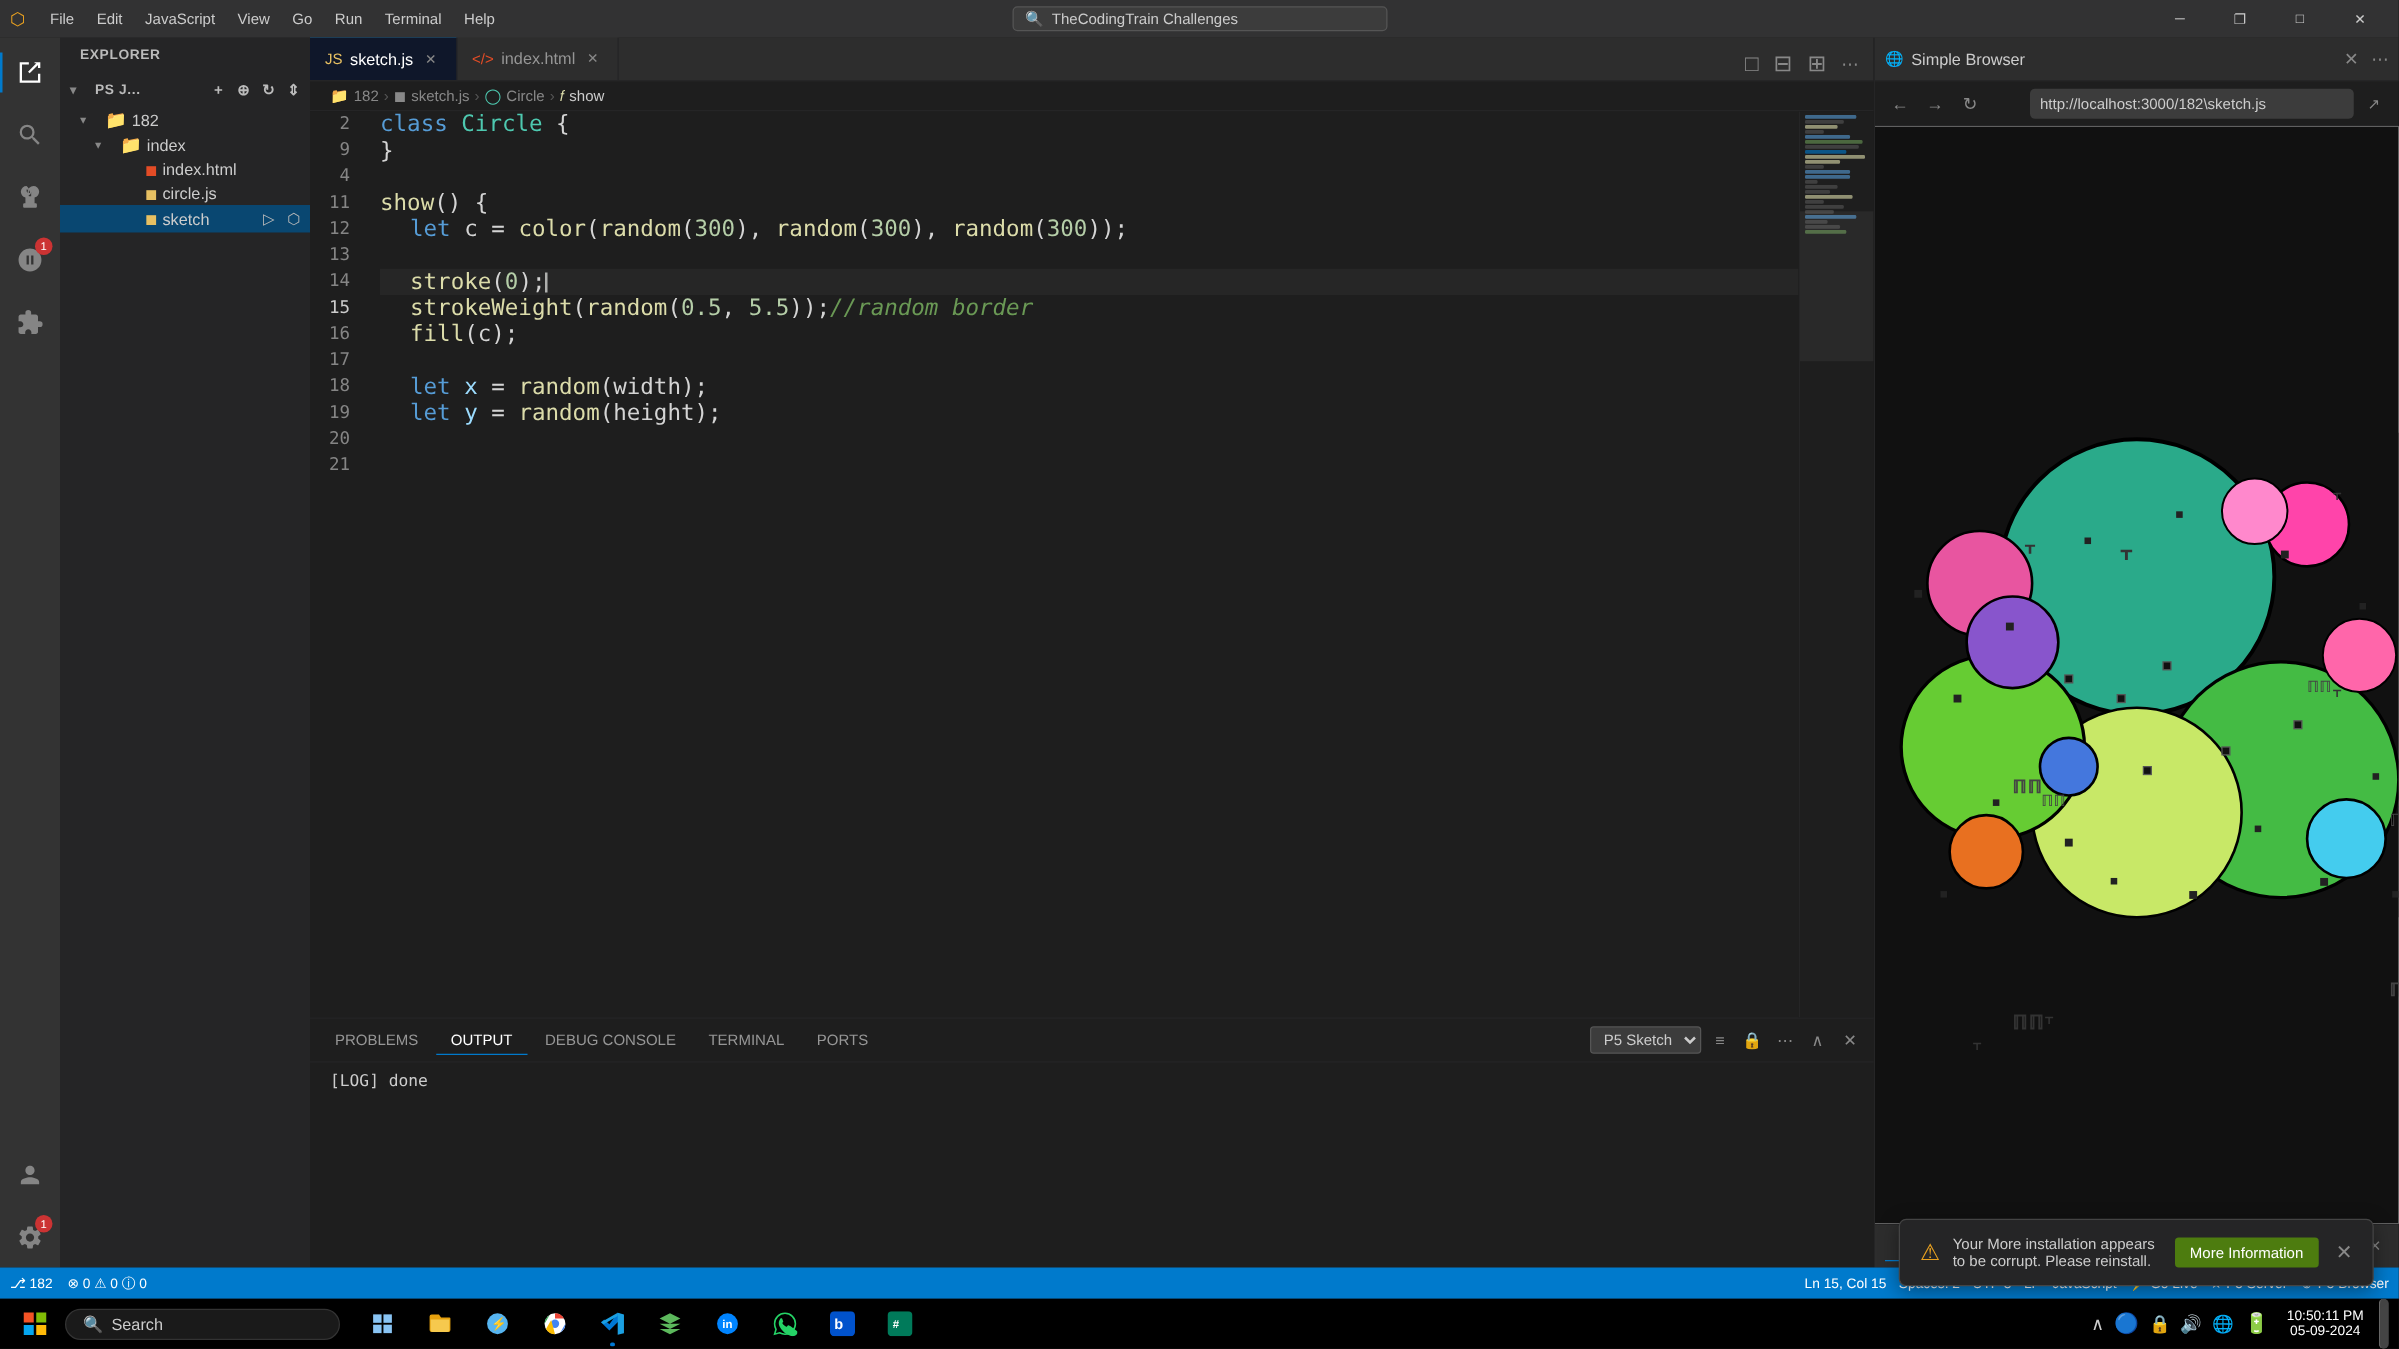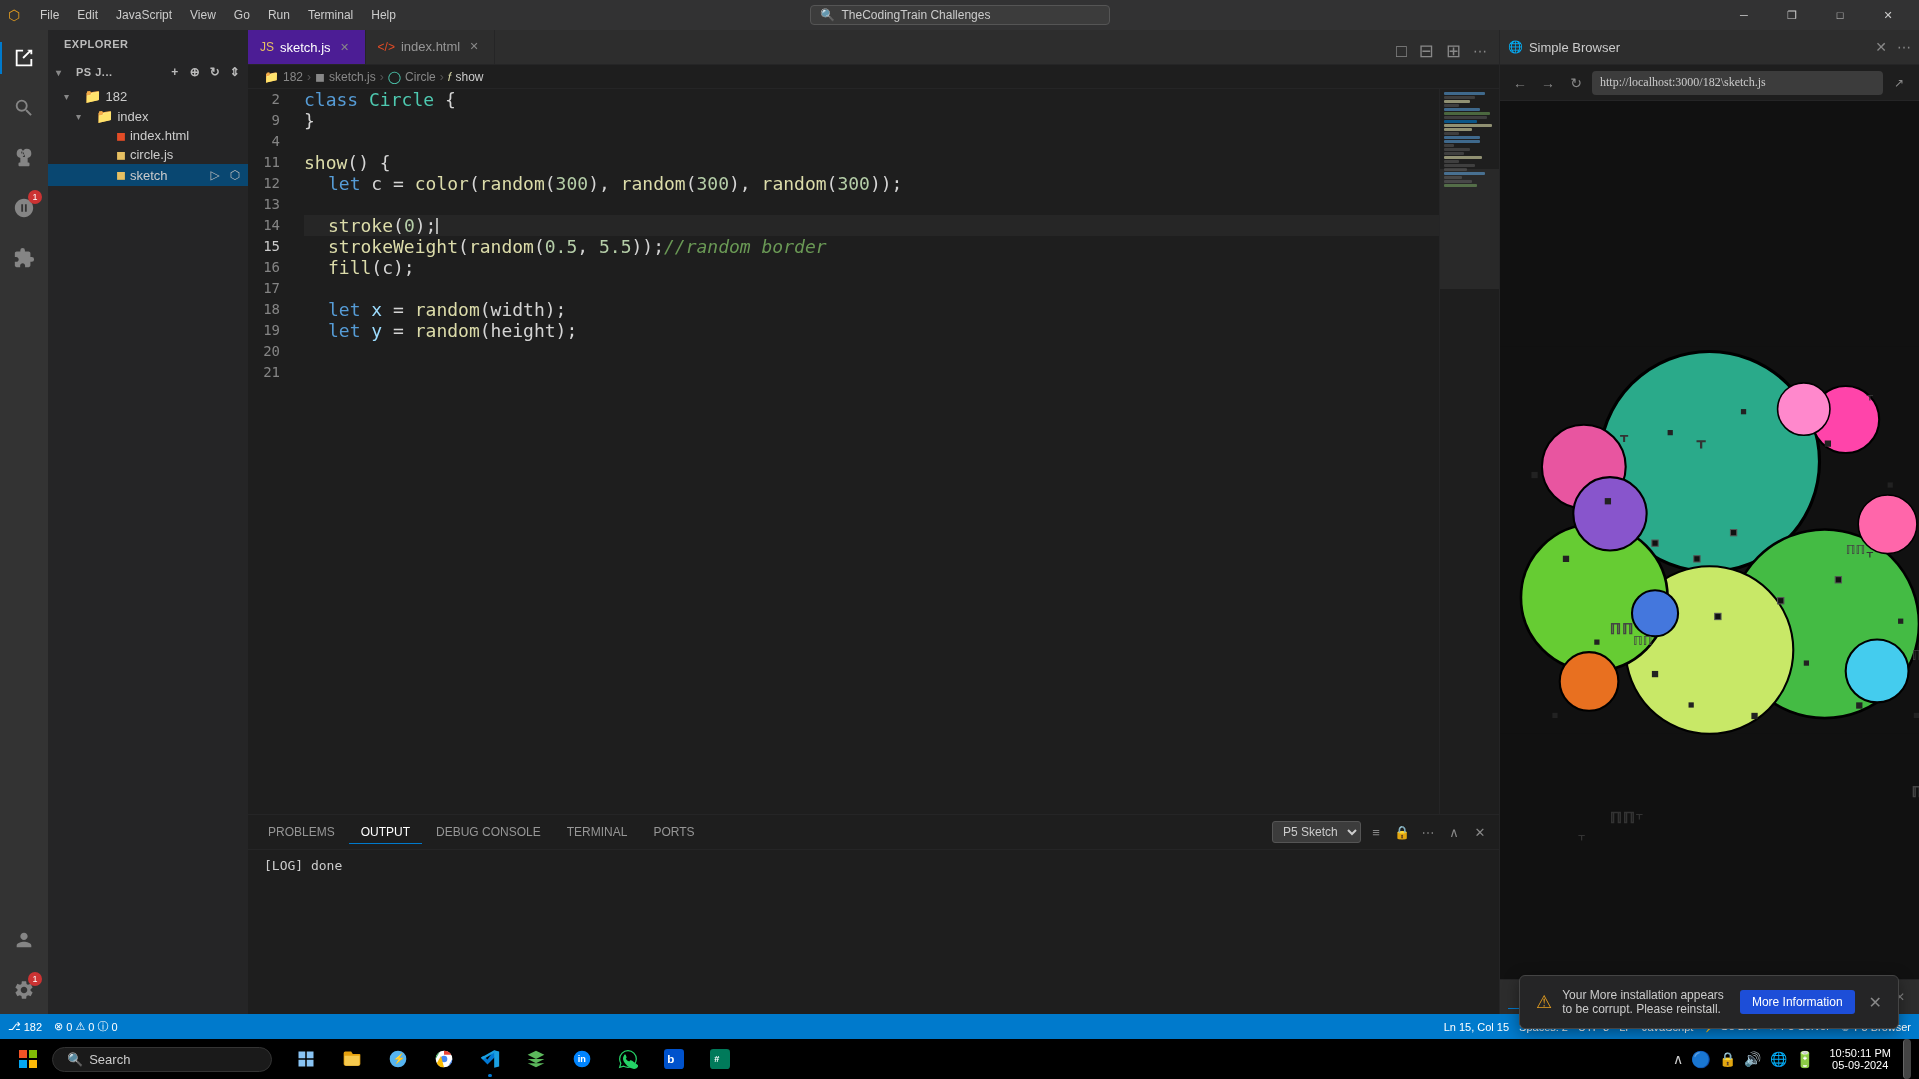--- a/index.html
+++ b/index.html
@@ -196,21 +196,21 @@
       align-items: center;
       gap: 6px;
       cursor: pointer;
       font-size: 13px;
       color: #969696;
       background: #2d2d2d;
       border-right: 1px solid #252526;
       min-width: 100px;
     }
     .editor-tab.active {
-      background: #4c1d95;
+      background: #0f172a;
       color: #ffffff;
       border-top: 1px solid #007acc;
     }
     .tab-close {
       width: 16px; height: 16px;
       display: flex; align-items: center; justify-content: center;
       font-size: 11px;
       border-radius: 3px;
       cursor: pointer;
       color: #888;
@@ -517,21 +517,21 @@
       display: flex;
       align-items: center;
       gap: 10px;
       max-width: 380px;
       z-index: 100;
       box-shadow: 0 4px 16px rgba(0,0,0,0.4);
     }
     .notif-icon { color: #e8a020; font-size: 18px; }
     .notif-text { font-size: 12px; color: #ccc; flex: 1; }
     .notif-btn {
-      background: #1d4ed8;
+      background: #4d7c0f;
       color: #fff;
       border: none;
       padding: 5px 12px;
       border-radius: 3px;
       font-size: 12px;
       cursor: pointer;
       white-space: nowrap;
     }
     .notif-close {
       color: #888; cursor: pointer; font-size: 16px;
@@ -886,21 +886,21 @@
       <span style="font-size:12px; color:#888;">🌐</span>
       <span class="sb-title">Simple Browser</span>
       <span class="sb-close">✕</span>
       <span style="margin-left:4px; color:#888; font-size:14px; cursor:pointer;">⋯</span>
     </div>
 
     <div id="sb-toolbar">
       <div class="sb-nav-btn">←</div>
       <div class="sb-nav-btn">→</div>
       <div class="sb-nav-btn">↻</div>
-      <input class="sb-url-bar" readonly="" style="border: none; outline: none; font-family: Liberation Serif, serif;" value="http://localhost:3000/182\sketch.js">
+      <input class="sb-url-bar" readonly="" style="border: none; outline: none; font-family: Liberation Sans, sans-serif; margin-left: 32px;" value="http://localhost:3000/182\sketch.js">
       <div class="sb-open-ext">↗</div>
     </div>
 
     <div id="sb-viewport">
       
       <svg width="100%" height="100%" viewBox="0 0 400 370" xmlns="http://www.w3.org/2000/svg" style="background:#111;">
 
         <rect width="400" height="370" fill="#111"></rect>
 
         <circle cx="200" cy="110" r="105" fill="#2aaa8a" stroke="#000" stroke-width="3"></circle>

